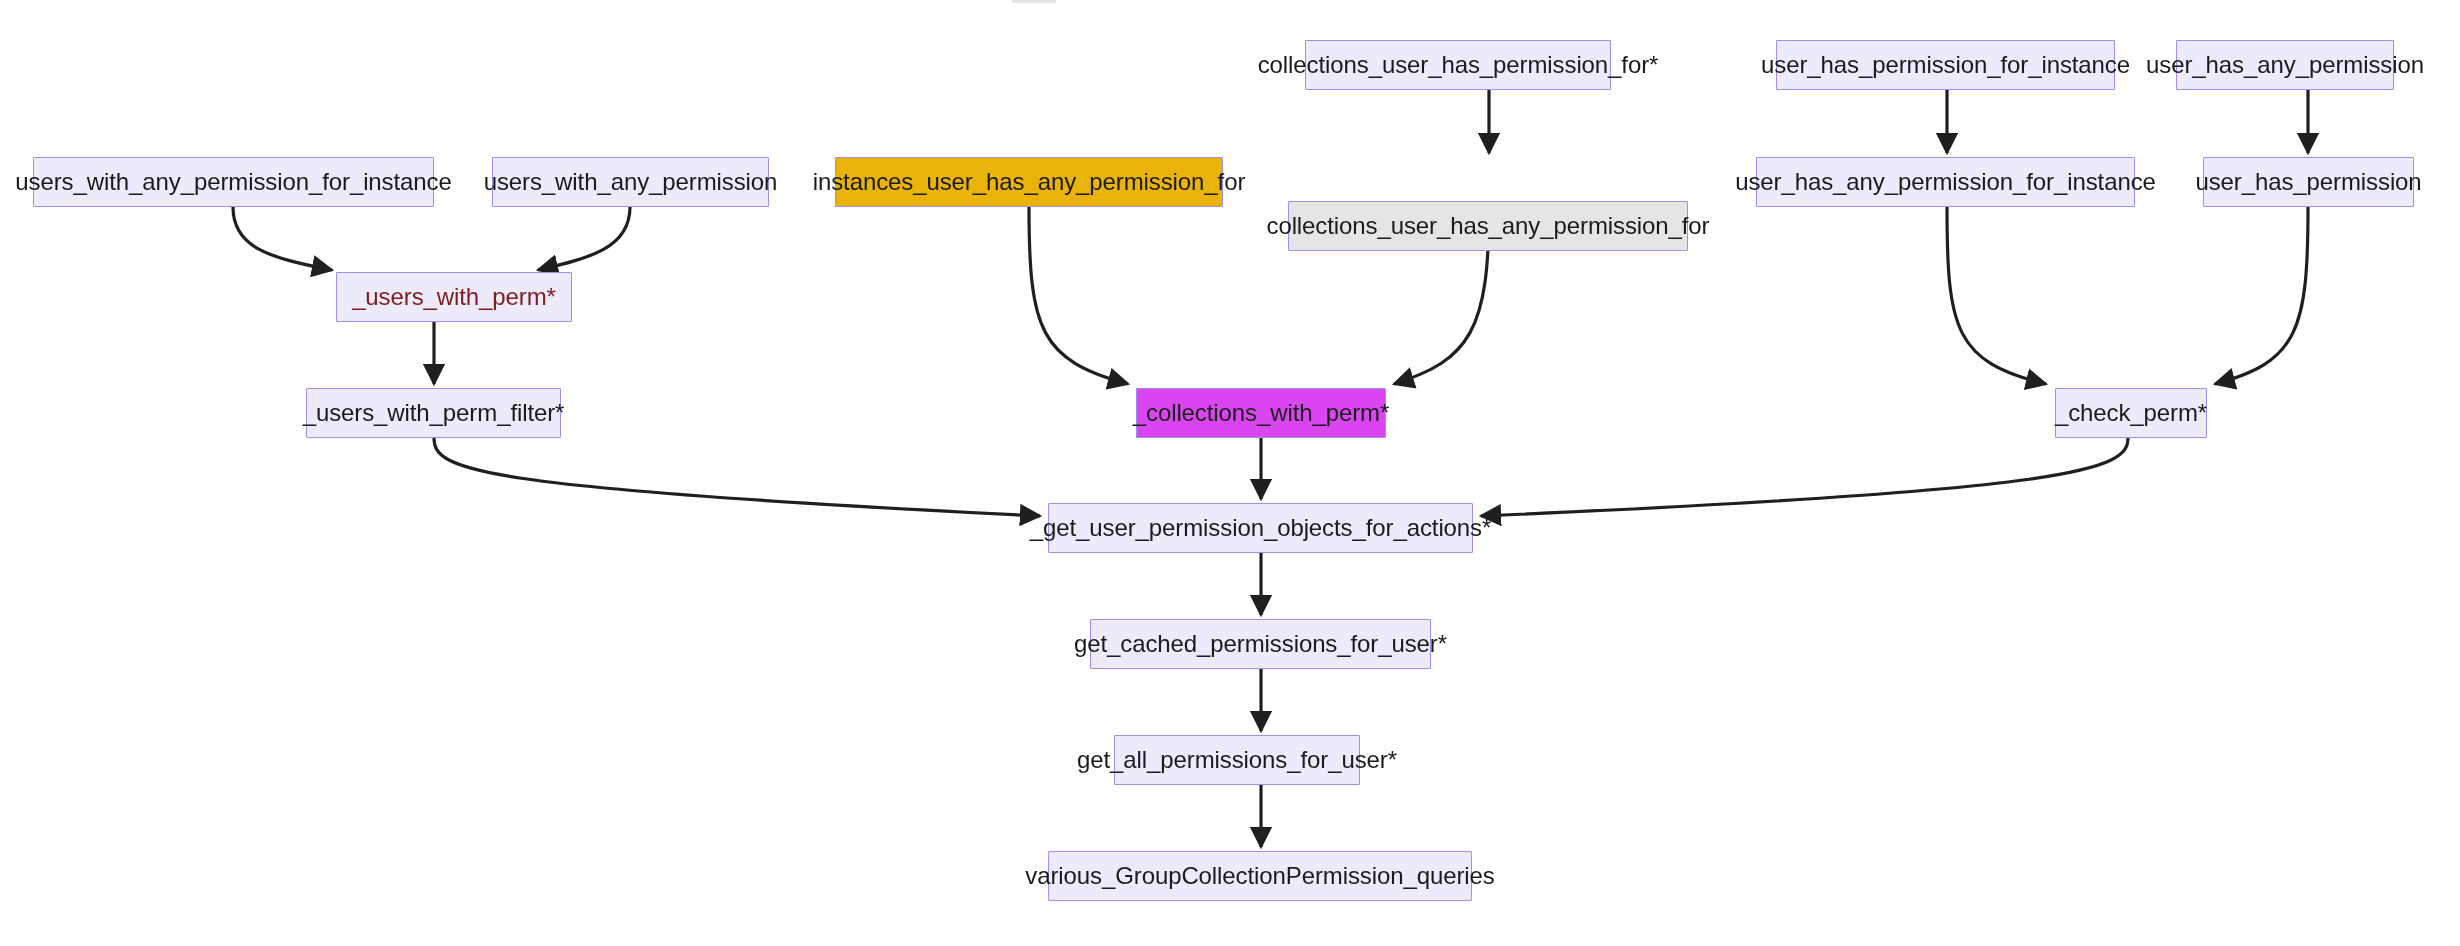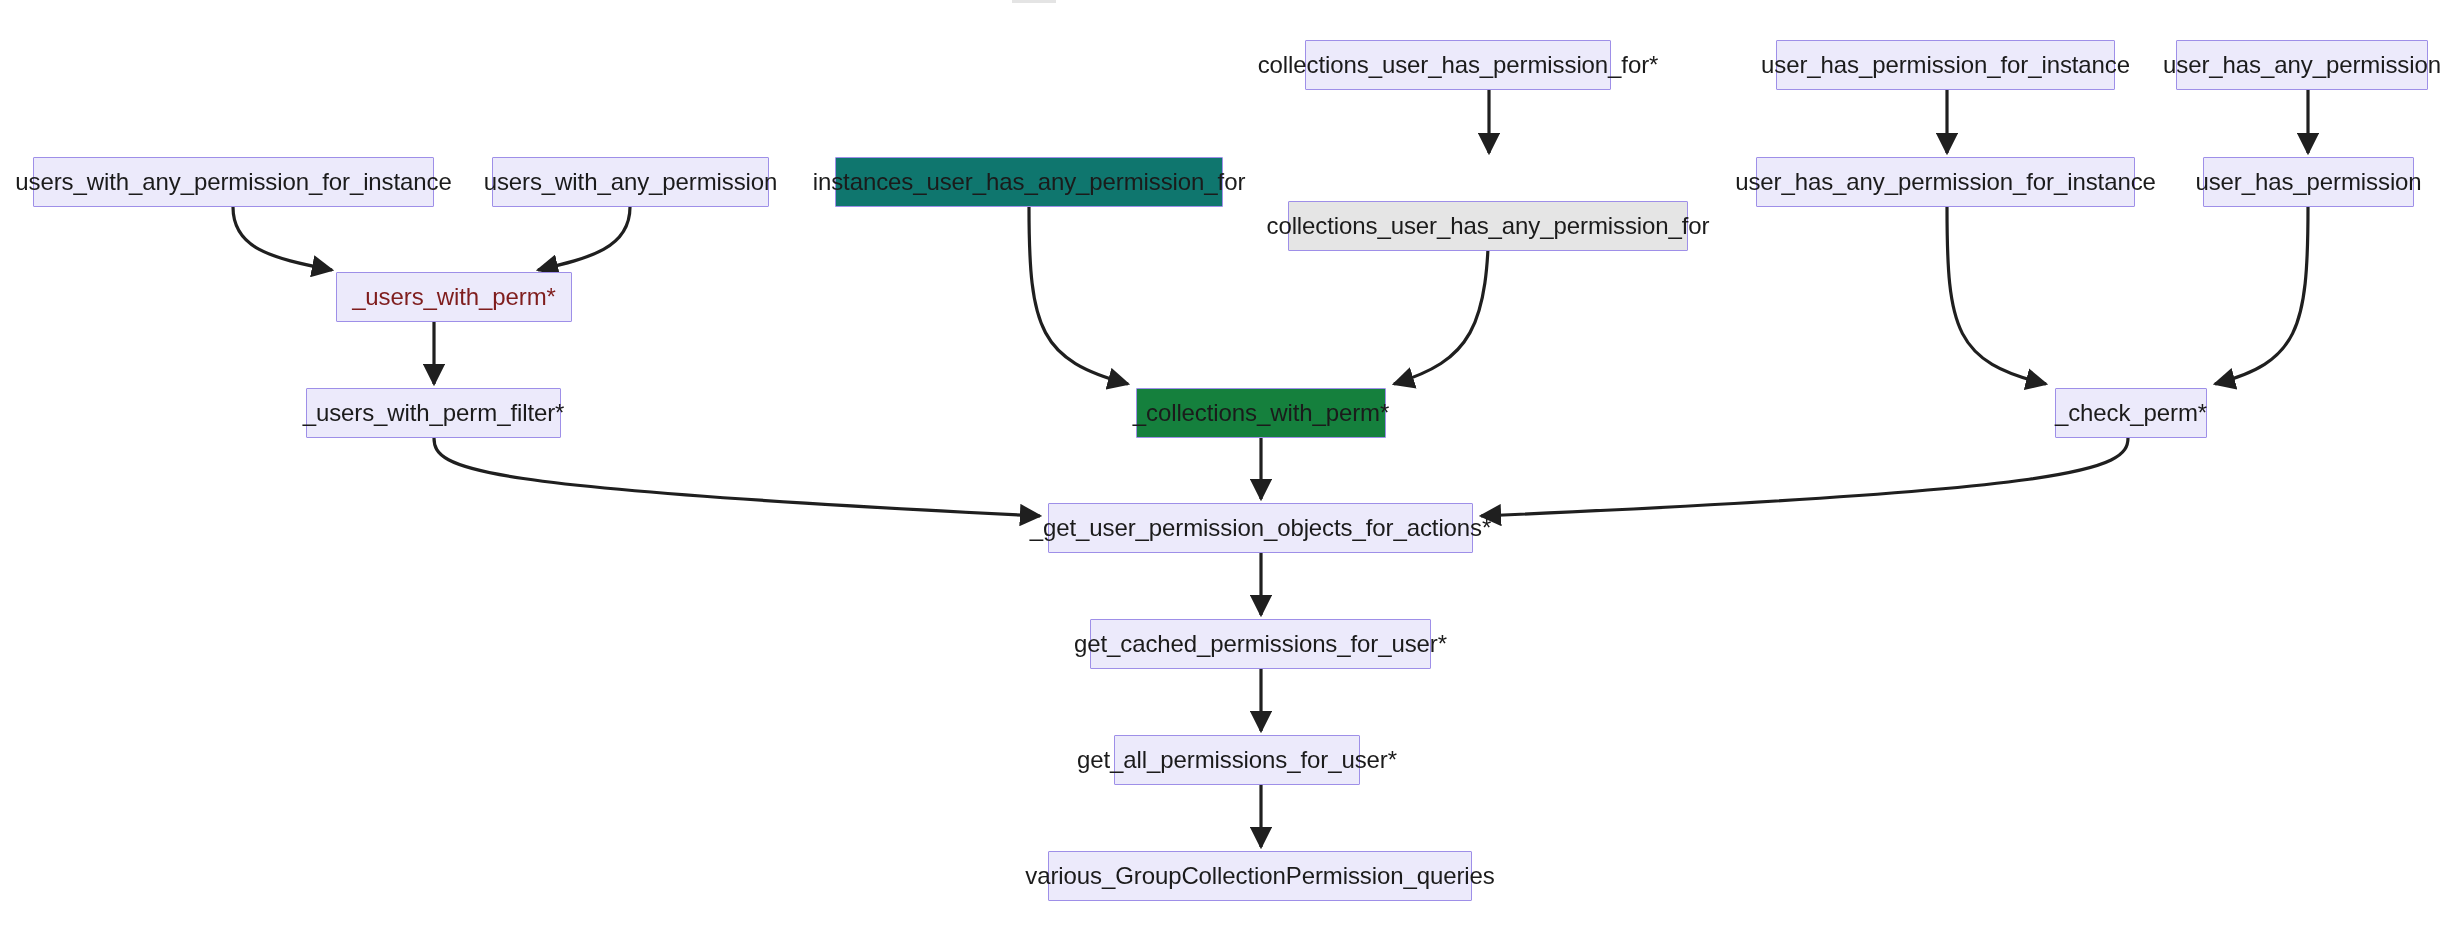--- a/index.html
+++ b/index.html
@@ -84,48 +84,48 @@
     </g>
   </svg>
 
   <div id="node-layer">
       <div class="node" style="left: 1305px; top: 40px; width: 306px; height: 50px; background: rgb(236, 234, 251); border-color: rgb(158, 143, 232); color: rgb(27, 27, 27);">
         <span class="node-label">collections_user_has_permission_for*</span>
       </div>
       <div class="node" style="left: 1776px; top: 40px; width: 339px; height: 50px; background: rgb(236, 234, 251); border-color: rgb(158, 143, 232); color: rgb(27, 27, 27);">
         <span class="node-label">user_has_permission_for_instance</span>
       </div>
-      <div class="node" style="left: 2176px; top: 40px; width: 252px; height: 50px; background: rgb(236, 234, 251); border-color: rgb(158, 143, 232); color: rgb(27, 27, 27);">
+      <div class="node" style="left: 2176px; top: 40px; width: 218px; height: 50px; background: rgb(236, 234, 251); border-color: rgb(158, 143, 232); color: rgb(27, 27, 27);">
         <span class="node-label">user_has_any_permission</span>
       </div>
       <div class="node" style="left: 33px; top: 157px; width: 401px; height: 50px; background: rgb(236, 234, 251); border-color: rgb(158, 143, 232); color: rgb(27, 27, 27);">
         <span class="node-label">users_with_any_permission_for_instance</span>
       </div>
       <div class="node" style="left: 492px; top: 157px; width: 277px; height: 50px; background: rgb(236, 234, 251); border-color: rgb(158, 143, 232); color: rgb(27, 27, 27);">
         <span class="node-label">users_with_any_permission</span>
       </div>
-      <div class="node" style="left: 835px; top: 157px; width: 388px; height: 50px; background: #0f766e; border-color: rgb(158, 143, 232); color: rgb(27, 27, 27);">
+      <div class="node" style="left: 835px; top: 157px; width: 388px; height: 50px; background: #eab308; border-color: rgb(158, 143, 232); color: rgb(27, 27, 27);">
         <span class="node-label">instances_user_has_any_permission_for</span>
       </div>
       <div class="node" style="left: 1288px; top: 157px; width: 400px; height: 50px; background: #e5e5e5; border-color: rgb(158, 143, 232); color: rgb(27, 27, 27); margin-top: 44px;">
         <span class="node-label">collections_user_has_any_permission_for</span>
       </div>
       <div class="node" style="left: 1756px; top: 157px; width: 379px; height: 50px; background: rgb(236, 234, 251); border-color: rgb(158, 143, 232); color: rgb(27, 27, 27);">
         <span class="node-label">user_has_any_permission_for_instance</span>
       </div>
       <div class="node" style="left: 2203px; top: 157px; width: 211px; height: 50px; background: rgb(236, 234, 251); border-color: rgb(158, 143, 232); color: rgb(27, 27, 27);">
         <span class="node-label">user_has_permission</span>
       </div>
       <div class="node" style="left: 336px; top: 272px; width: 236px; height: 50px; background: rgb(236, 234, 251); border-color: rgb(158, 143, 232); color: #7f1d1d;">
         <span class="node-label">_users_with_perm*</span>
       </div>
       <div class="node" style="left: 306px; top: 388px; width: 255px; height: 50px; background: rgb(236, 234, 251); border-color: rgb(158, 143, 232); color: rgb(27, 27, 27);">
         <span class="node-label">_users_with_perm_filter*</span>
       </div>
-      <div class="node" style="left: 1136px; top: 388px; width: 250px; height: 50px; background: #15803d; border-color: rgb(158, 143, 232); color: rgb(27, 27, 27); justify-content: center;">
+      <div class="node" style="left: 1136px; top: 388px; width: 250px; height: 50px; background: #d946ef; border-color: rgb(158, 143, 232); color: rgb(27, 27, 27); justify-content: center;">
         <span class="node-label">_collections_with_perm*</span>
       </div>
       <div class="node" style="left: 2055px; top: 388px; width: 152px; height: 50px; background: rgb(236, 234, 251); border-color: rgb(158, 143, 232); color: rgb(27, 27, 27);">
         <span class="node-label">_check_perm*</span>
       </div>
       <div class="node" style="left: 1048px; top: 503px; width: 425px; height: 50px; background: rgb(236, 234, 251); border-color: rgb(158, 143, 232); color: rgb(27, 27, 27);">
         <span class="node-label">_get_user_permission_objects_for_actions*</span>
       </div>
       <div class="node" style="left: 1090px; top: 619px; width: 341px; height: 50px; background: rgb(236, 234, 251); border-color: rgb(158, 143, 232); color: rgb(27, 27, 27);">
         <span class="node-label">get_cached_permissions_for_user*</span>

